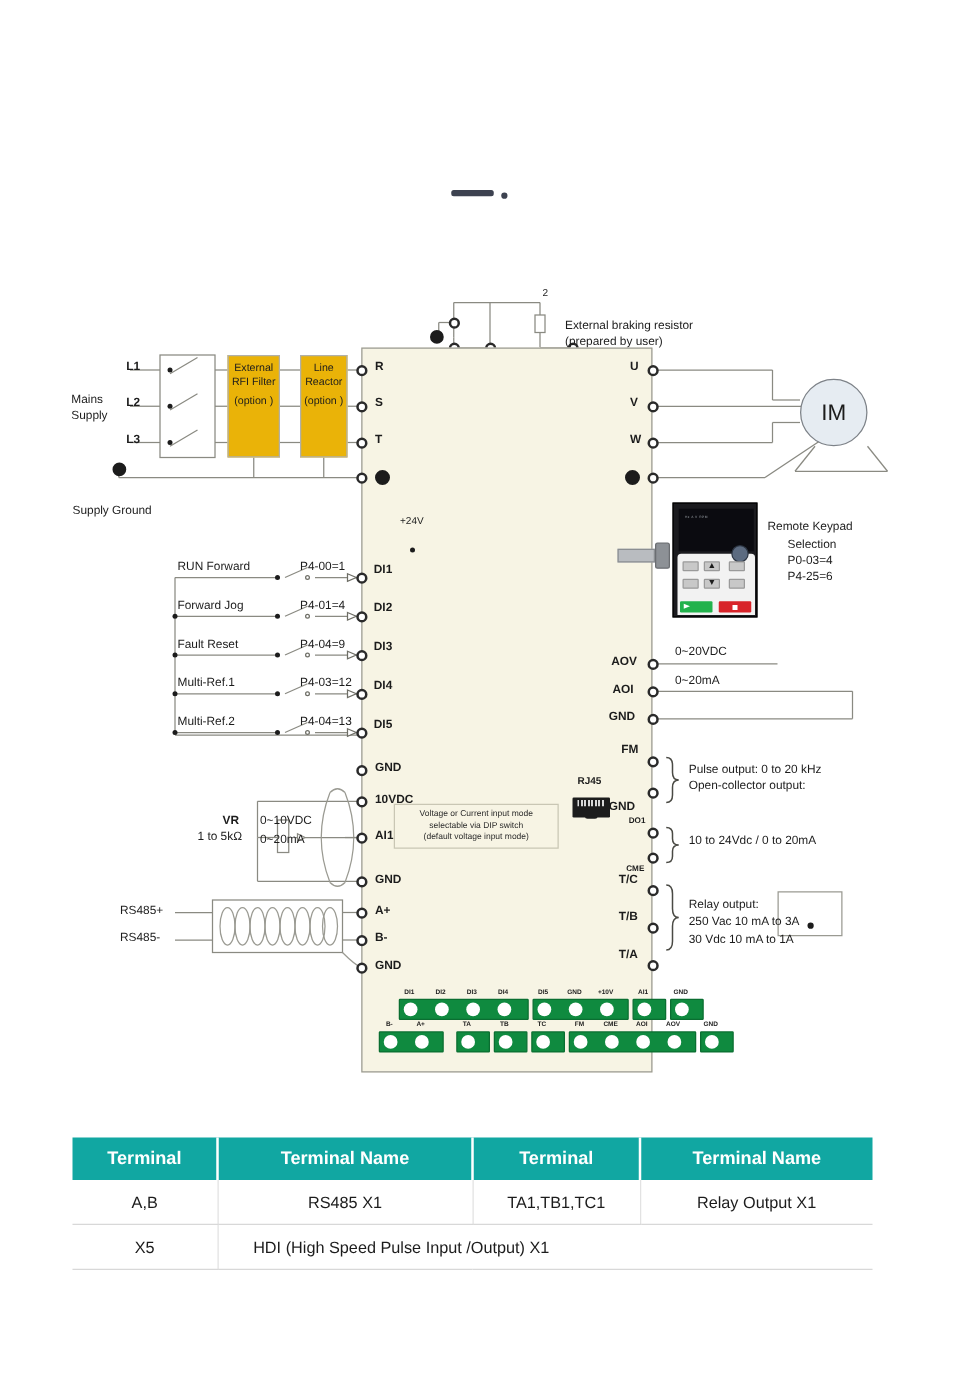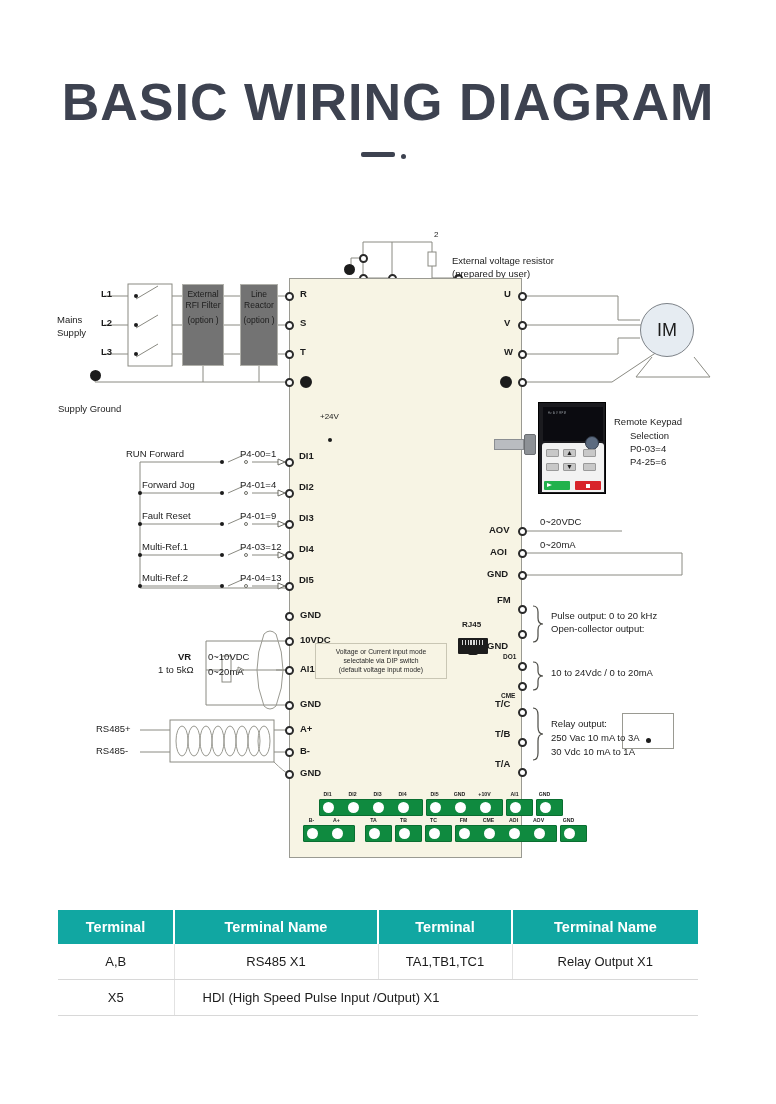--- a/index.html
+++ b/index.html
@@ -26,21 +26,21 @@
   .lbl.bold{font-weight:bold;}
 
   
   .drive-body{
     position:absolute;left:289px;top:78px;width:233px;height:580px;
     background:#f7f4e4;border:1px solid #9a9a92;box-sizing:border-box;
   }
 
   
   .optbox{
-    position:absolute;border:1px solid #b0b0aa;background:#737373;box-sizing:border-box;
+    position:absolute;border:1px solid #b0b0aa;background:#eab308;box-sizing:border-box;
     text-align:center;font-size:8.5px;color:#1c1c1c;line-height:11px;padding-top:4px;
   }
   .notebox{
     position:absolute;border:1px solid #c9c6b4;background:#f7f4e4;box-sizing:border-box;
     text-align:center;font-size:6.8px;color:#2a2a2a;line-height:9px;padding:3px 4px;
   }
 
   
   .term{position:absolute;width:9px;height:9px;border-radius:50%;background:#fff;border:2.5px solid #2a2a2a;box-sizing:border-box;}
   .term.filled{background:#1c1c1c;border-color:#1c1c1c;}
@@ -97,21 +97,20 @@
   }
   tbody td:last-child{border-right:none;}
   tbody tr:last-child td{border-bottom:1px solid #d8d8d8;}
   td.left-pad{text-align:center;}
 </style>
 </head>
 <body>
 
 <div class="page">
 
-  <div class="title">BASIC WIRING DIAGRAM</div>
   <div class="title-rule"></div>
   <div class="title-dot"></div>
 
   <div class="diagram">
 
     <svg width="776" height="680">
       <g stroke="#8a8a82" stroke-width="1" fill="none">
 
         <line x1="104" y1="96" x2="128" y2="96"></line>
         <line x1="104" y1="125" x2="128" y2="125"></line>
@@ -401,21 +400,21 @@
     <div class="lbl sm" style="left:434px;top:30px;">2</div>
     <div class="lbl sm" style="left:425px;top:82px;">1</div>
     <div class="term" style="left:454px;top:74px;"></div>
     <div class="term filled" style="left:344px;top:64px;width:11px;height:11px;"></div>
     <div class="term" style="left:359px;top:54px;"></div>
     <div class="term" style="left:359px;top:74px;"></div>
     <div class="term" style="left:388px;top:74px;"></div>
     <div class="term" style="left:359px;top:88px;"></div>
     <div class="term" style="left:388px;top:88px;"></div>
     <div class="lbl bold" style="left:372px;top:86px;">BR</div>
-    <div class="lbl" style="left:452px;top:55px;">External voltage resistor</div>
+    <div class="lbl" style="left:452px;top:55px;">External braking resistor</div>
     <div class="lbl" style="left:452px;top:68px;">(prepared by user)</div>
 
     <div class="drive-body"></div>
 
     <div class="term" style="left:285px;top:92px;"></div>
     <div class="lbl bold" style="left:300px;top:88px;">R</div>
     <div class="term" style="left:285px;top:121px;"></div>
     <div class="lbl bold" style="left:300px;top:117px;">S</div>
     <div class="term" style="left:285px;top:150px;"></div>
     <div class="lbl bold" style="left:300px;top:146px;">T</div>
@@ -429,32 +428,32 @@
     <div class="term" style="left:518px;top:150px;"></div>
     <div class="lbl bold" style="left:504px;top:146px;">W</div>
     <div class="term" style="left:518px;top:178px;"></div>
     <div class="term filled" style="left:500px;top:176px;width:12px;height:12px;"></div>
 
     <div class="motor">IM</div>
 
     <div class="lbl sm" style="left:320px;top:212px;">+24V</div>
     <div class="node" style="left:328px;top:238px;"></div>
 
-    <div class="lbl" style="left:126px;top:248px;text-align:center;">RUN Forward</div>
+    <div class="lbl" style="left:142px;top:248px;text-align:center;">RUN Forward</div>
     <div class="lbl" style="left:240px;top:248px;">P4-00=1</div>
     <div class="lbl bold" style="left:299px;top:250px;">DI1</div>
     <div class="term" style="left:285px;top:258px;"></div>
 
     <div class="lbl" style="left:142px;top:279px;">Forward Jog</div>
     <div class="lbl" style="left:240px;top:279px;">P4-01=4</div>
     <div class="lbl bold" style="left:299px;top:281px;">DI2</div>
     <div class="term" style="left:285px;top:289px;"></div>
 
     <div class="lbl" style="left:142px;top:310px;">Fault Reset</div>
-    <div class="lbl" style="left:240px;top:310px;">P4-01=9</div>
+    <div class="lbl" style="left:240px;top:310px;">P4-04=9</div>
     <div class="lbl bold" style="left:299px;top:312px;">DI3</div>
     <div class="term" style="left:285px;top:320px;"></div>
 
     <div class="lbl" style="left:142px;top:341px;">Multi-Ref.1</div>
     <div class="lbl" style="left:240px;top:341px;">P4-03=12</div>
     <div class="lbl bold" style="left:299px;top:343px;">DI4</div>
     <div class="term" style="left:285px;top:351px;"></div>
 
     <div class="lbl" style="left:142px;top:372px;">Multi-Ref.2</div>
     <div class="lbl" style="left:240px;top:372px;">P4-04=13</div>

